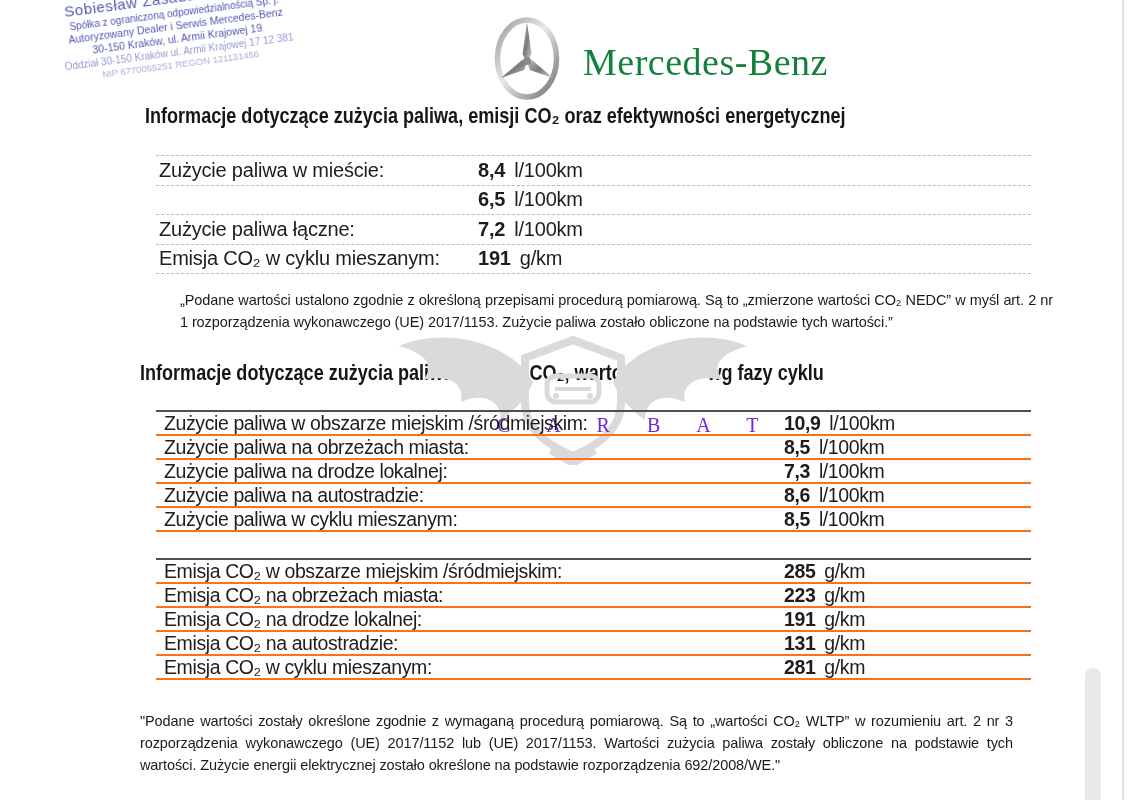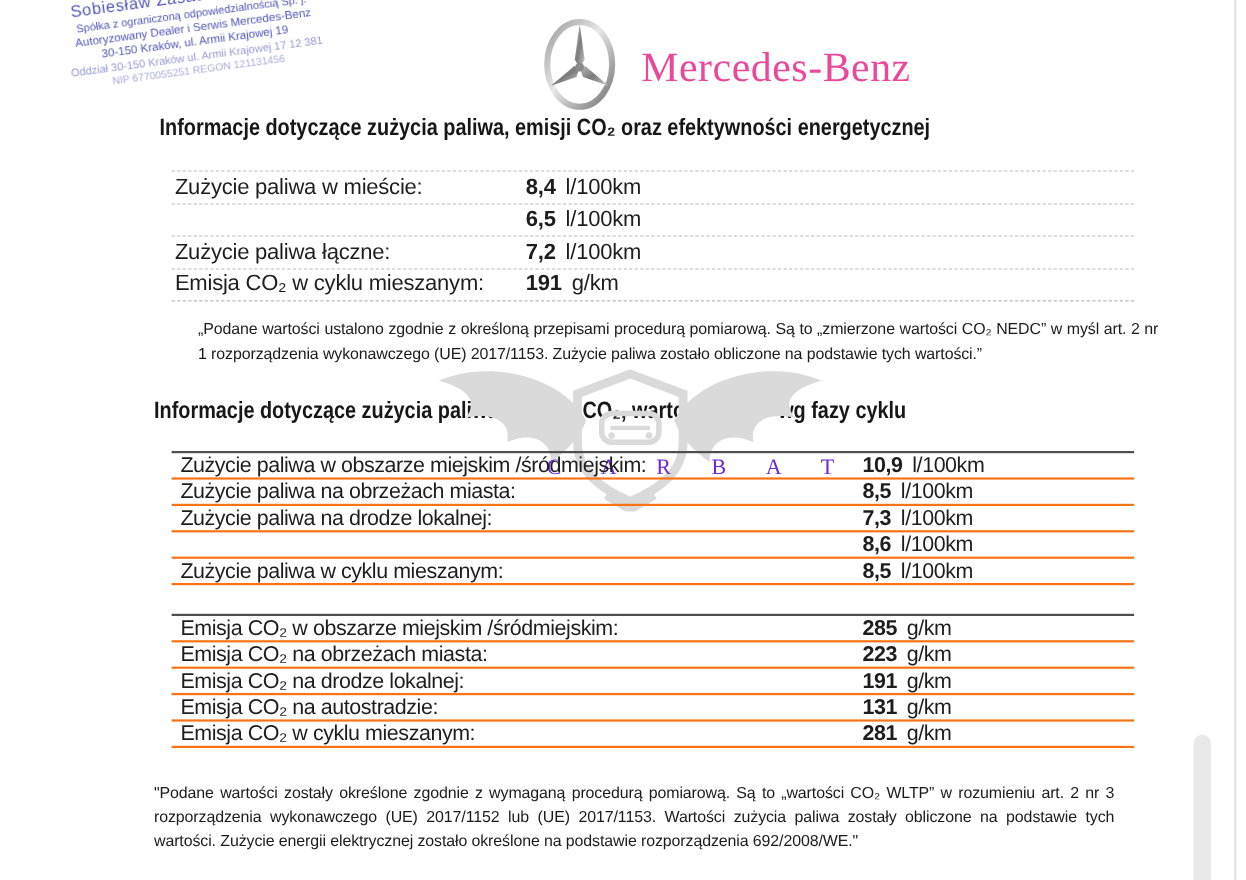--- a/index.html
+++ b/index.html
@@ -19,21 +19,21 @@
   }
   .stamp .s0{font-size:15px;letter-spacing:.6px;}
   .stamp .s1{font-size:10px;}
   .stamp .s2{font-size:10.5px;}
   .stamp .s3{font-size:10.5px;}
   .stamp .s4{font-size:10px;opacity:.62;}
   .stamp .s5{font-size:9.5px;opacity:.5;}
   
   .star{position:absolute;left:494px;top:16px;}
   .wordmark{position:absolute;left:583px;top:40px;font-family:"Liberation Serif",serif;
-    font-size:38px;color:#ec4899;letter-spacing:.5px;}
+    font-size:38px;color:#15803d;letter-spacing:.5px;}
   
   .h{position:absolute;left:145px;font-weight:bold;font-size:21.5px;color:#161616;
     white-space:nowrap;transform:scaleX(.84);transform-origin:0 50%;}
   .h1{top:104px;}
   .h2{left:140px;top:361px;}
   
   .tbl{position:absolute;left:140px;width:875px;z-index:2;margin-left:16px;}
   .tbl .row{position:relative;display:flex;align-items:center;box-sizing:border-box;}
   .tbl .lbl{white-space:nowrap;}
   .tbl .val{position:absolute;display:flex;align-items:baseline;}
@@ -166,20 +166,21 @@
         </span>
     </div>
     <div class="row">
       <span class="lbl">Zużycie paliwa na drodze lokalnej:</span>
       <span class="val">
           <span class="num">7,3</span>
           <span class="unit">l/100km</span>
         </span>
     </div>
     <div class="row">
+      <span class="lbl">Zużycie paliwa na autostradzie:</span>
       <span class="val">
           <span class="num">8,6</span>
           <span class="unit">l/100km</span>
         </span>
     </div>
     <div class="row">
       <span class="lbl">Zużycie paliwa w cyklu mieszanym:</span>
       <span class="val">
           <span class="num">8,5</span>
           <span class="unit">l/100km</span>

